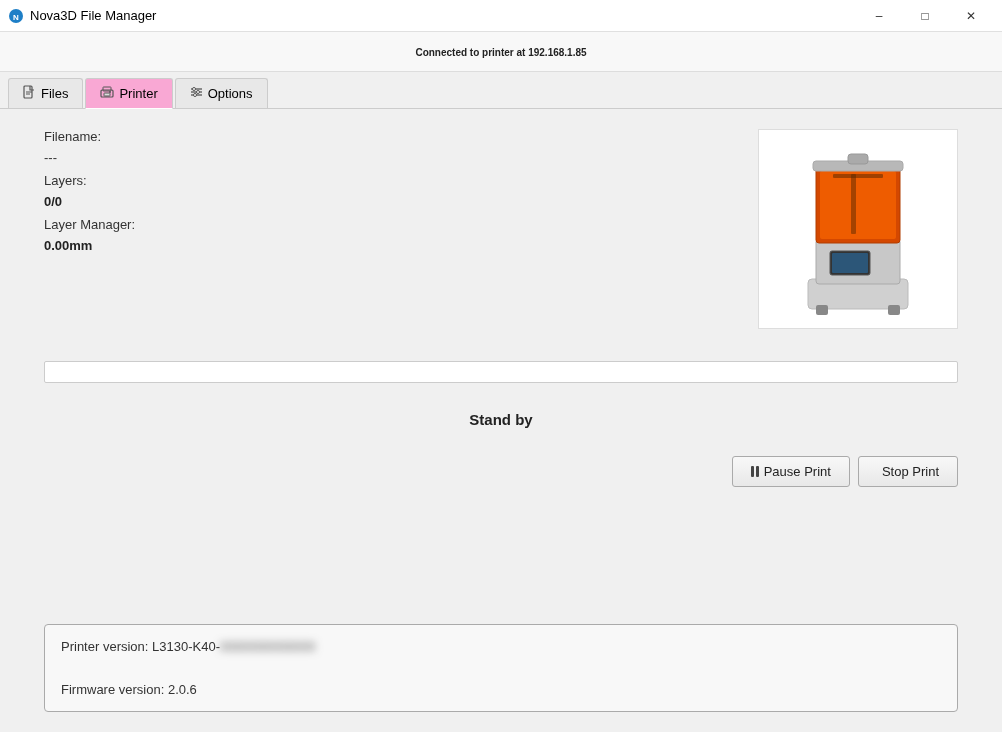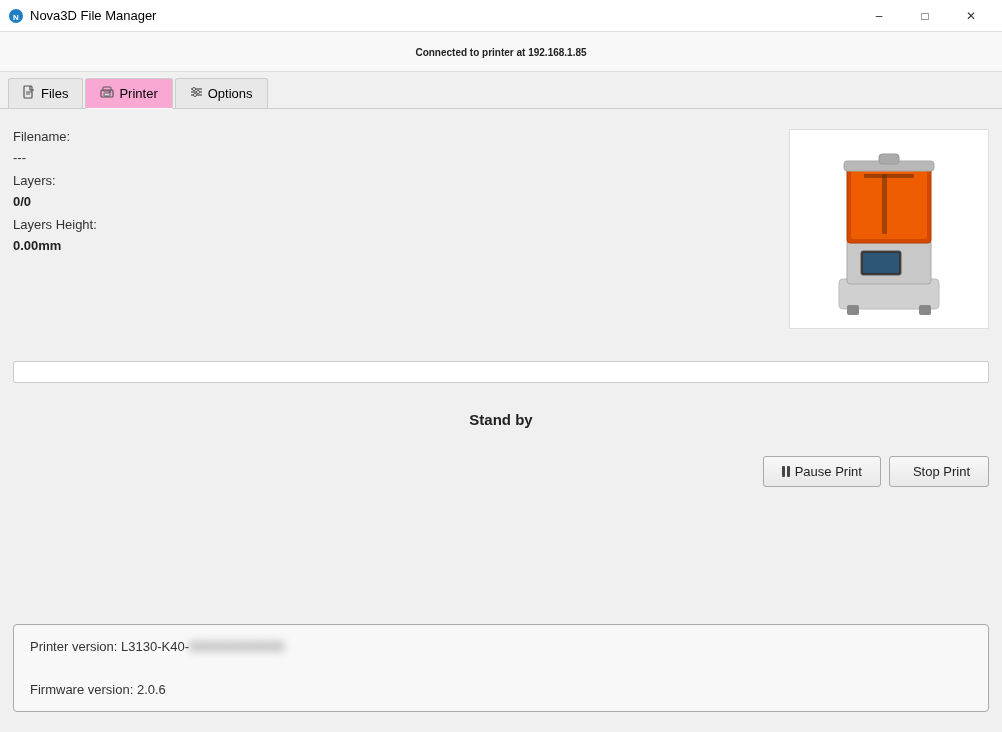--- a/index.html
+++ b/index.html
@@ -91,21 +91,21 @@
       border-bottom: 1px solid #ffffff;
       margin-bottom: -1px;
       position: relative;
       z-index: 1;
     }
 
     
     .main {
       flex: 1;
       background: #f0f0f0;
-      padding: 20px 13px;
+      padding: 20px 44px;
       display: flex;
       flex-direction: column;
       overflow: hidden;
       gap: 12px;
     }
 
     
     .printer-section {
       display: flex;
       gap: 20px;
@@ -295,21 +295,21 @@
         <span class="info-label">Filename:</span>
       </div>
       <div class="info-dashes">---</div>
       <div class="info-row">
         <span class="info-label">Layers:</span>
       </div>
       <div class="info-row">
         <span class="info-value">0/0</span>
       </div>
       <div class="info-row" style="margin-top:8px;">
-        <span class="info-label">Layers Height:</span>
+        <span class="info-label">Layer Manager:</span>
       </div>
       <div class="info-row">
         <span class="info-value">0.00mm</span>
       </div>
     </div>
 
     <div class="printer-image-container">
 
       <svg width="160" height="180" viewBox="0 0 160 180">
 

